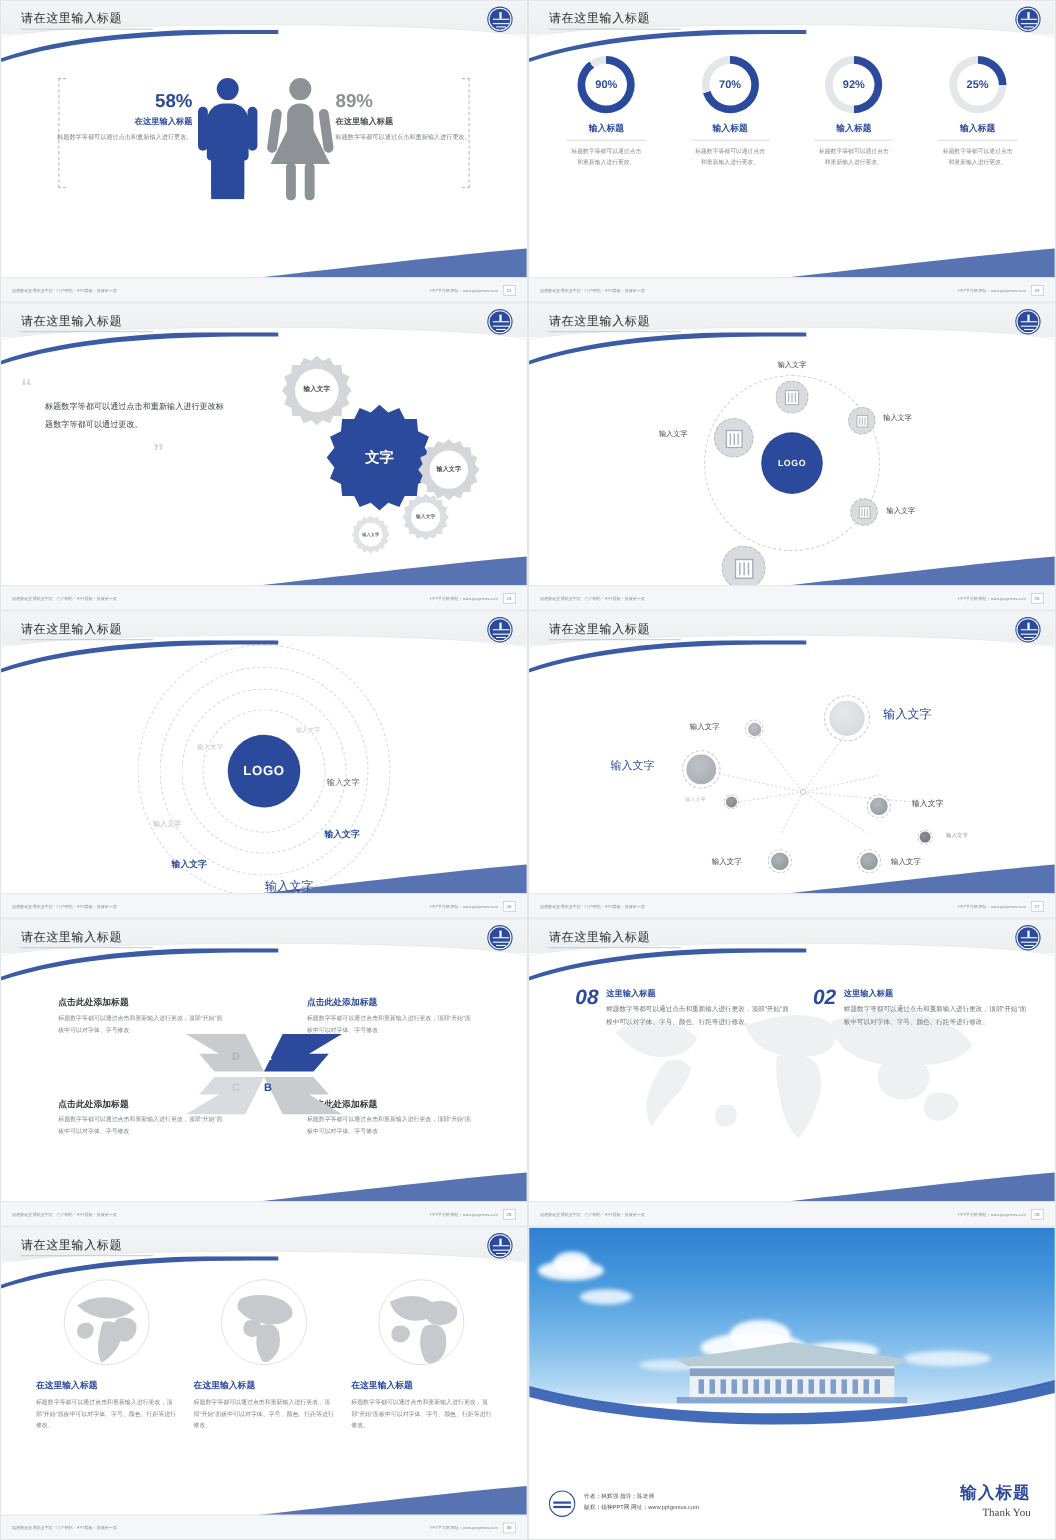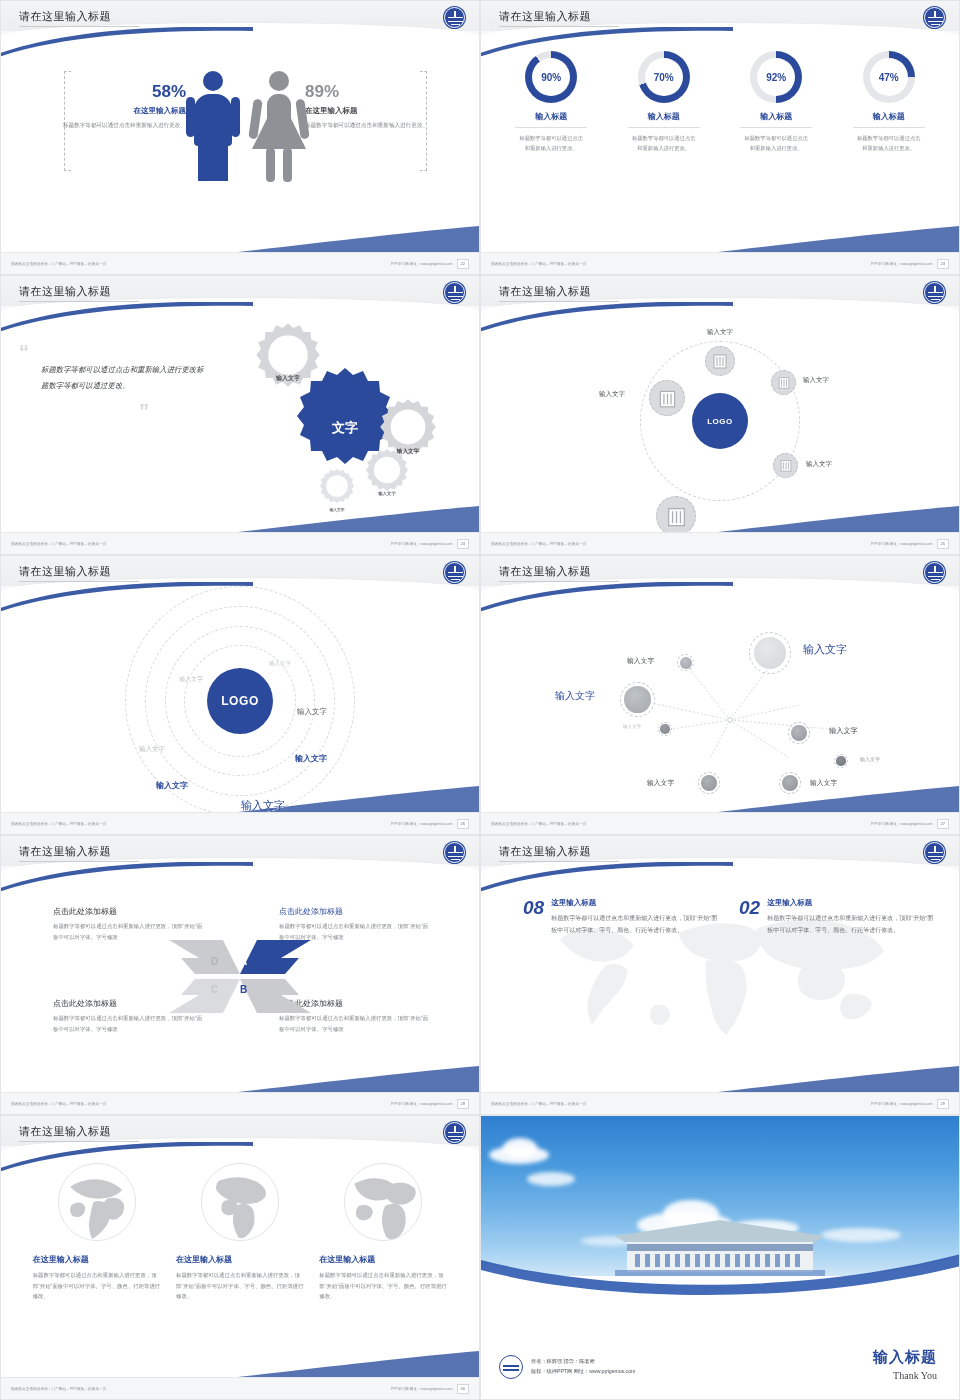--- a/index.html
+++ b/index.html
@@ -81,21 +81,21 @@
   }
   .f-left{ font-size:3.6px; color:#8a8f96; letter-spacing:.1px; }
   .f-right{ display:flex; align-items:center; gap:4px; }
   .f-site{ font-size:3.6px; color:#8a8f96; }
   .f-page{
     font-size:4px; color:#6d7279; border:1px solid #d3d6da;
     padding:1.5px 3px; background:#fff; min-width:11px; text-align:center;
   }
 
   
-  .s1-wrap{ position:absolute; left:11px; right:0; top:52px; height:150px; }
+  .s1-wrap{ position:absolute; left:0; right:0; top:52px; height:150px; }
   .s1-bracket{
     position:absolute; top:18px; height:100px; width:7px;
     border-top:1px dashed #b9bcc2; border-bottom:1px dashed #b9bcc2;
   }
   .s1-bracket.l{ left:52px; border-left:1px dashed #b9bcc2; }
   .s1-bracket.r{ right:52px; border-right:1px dashed #b9bcc2; }
   .s1-col{ position:absolute; top:30px; width:130px; }
   .s1-col.left{ left:50px; text-align:right; padding-right:6px;}
   .s1-col.right{ right:50px; text-align:left; padding-left:6px;}
   .s1-pct{ font-size:17px; font-weight:bold; line-height:1; }
@@ -127,26 +127,26 @@
     font-size:10px; font-weight:bold; color:#2b4a9b;
   }
   .s2-title{ font-size:8px; font-weight:bold; color:#2b4a9b; margin-top:8px;}
   .s2-rule{ width:72px; height:1px; background:#dcdee1; margin:5px auto 0;}
   .s2-desc{ font-size:5.3px; color:#85898f; line-height:1.9; margin-top:5px; padding:0 16px;}
 
   
   .s3-quote{ position:absolute; left:18px; top:70px; width:190px;}
   .qm{ font-size:20px; color:#d4d6d9; font-weight:bold; line-height:.6;}
   .qm.close{ text-align:right; margin-top:2px;}
-  .s3-text{ font-size:7.4px; color:#3c4046; line-height:2.1; margin:4px 0 12px 22px;font-style:italic;}
+  .s3-text{ font-size:7.4px; color:#3c4046; line-height:2.1; margin:4px 0 12px 22px;}
   .gears{ position:absolute; right:22px; top:44px; width:210px; height:190px;}
   .gear{ position:absolute; }
   .gear svg{ display:block; }
   .gear span{
-    position:absolute; left:0; top:12px; width:100%; height:100%;
+    position:absolute; left:0; top:0; width:100%; height:100%;
     display:flex; align-items:center; justify-content:center; text-align:center;
     line-height:1.25; font-weight:bold;
   }
 
   
   .s4{ position:absolute; left:0; right:0; top:34px; bottom:22px;}
   .s4-core{
     position:absolute; left:50%; top:50%; transform:translate(-50%,-50%);
     width:56px;height:56px;border-radius:50%;background:#2b4a9b;color:#fff;
     display:flex;align-items:center;justify-content:center;font-size:8px;font-weight:bold;letter-spacing:.5px;
@@ -173,21 +173,21 @@
   .s5-lab{ position:absolute; white-space:nowrap;}
 
   
   .s6{ position:absolute; left:0;right:0;top:34px;bottom:22px;}
   .bub{ position:absolute; border-radius:50%; border:1px dashed #c6c9ce;}
   .bub i{ position:absolute; left:10%;top:10%;width:80%;height:80%;border-radius:50%; display:block;}
   .b-lab{ position:absolute; white-space:nowrap;}
 
   
   .s7-cell{ position:absolute; width:150px;}
-  .s7-h{ font-size:8px; font-weight:normal; color:#33373d; margin-bottom:4px;}
+  .s7-h{ font-size:8px; font-weight:bold; color:#33373d; margin-bottom:4px;}
   .s7-h.blue{ color:#2b4a9b;}
   .s7-p{ font-size:5.4px; color:#7f838a; line-height:1.95;}
   .s7-center{ position:absolute; left:50%; top:98px; transform:translateX(-50%); width:150px; height:85px;}
   .s7-letter{ position:absolute; font-size:10px; font-weight:bold; }
 
   
   .s8-num{ font-size:19px; font-weight:bold; font-style:italic; color:#2b4a9b; line-height:1;}
   .s8-block{ position:absolute; width:200px; display:flex; gap:7px;}
   .s8-h{ font-size:7.5px; font-weight:bold; color:#2b4a9b; }
   .s8-p{ font-size:6px; color:#6f747a; line-height:2; margin-top:4px;}
@@ -332,21 +332,21 @@
       <div class="s2-item">
         <div class="donut" style="background:conic-gradient(#2b4a9b 0% 50%, #e4e6e9 50% 100%)">
           <div class="hole">92%</div>
         </div>
         <div class="s2-title">输入标题</div>
         <div class="s2-rule"></div>
         <div class="s2-desc">标题数字等都可以通过点击和重新输入进行更改。</div>
       </div>
       <div class="s2-item">
         <div class="donut" style="background:conic-gradient(#2b4a9b 0% 25%, #e4e6e9 25% 100%)">
-          <div class="hole">47%</div>
+          <div class="hole">25%</div>
         </div>
         <div class="s2-title">输入标题</div>
         <div class="s2-rule"></div>
         <div class="s2-desc">标题数字等都可以通过点击和重新输入进行更改。</div>
       </div>
     </div>
 
     <div class="footer">
       <div class="f-left">福建船政交通职业学院 - 门户网站 - PPT模板 - 说课第一页</div>
       <div class="f-right">

